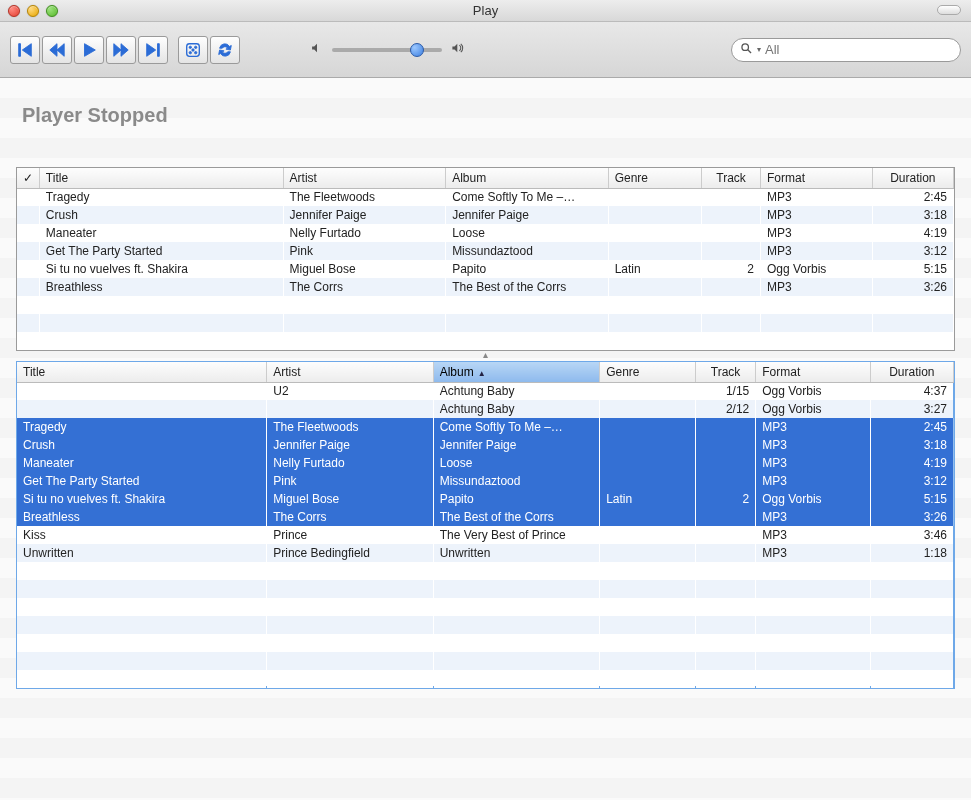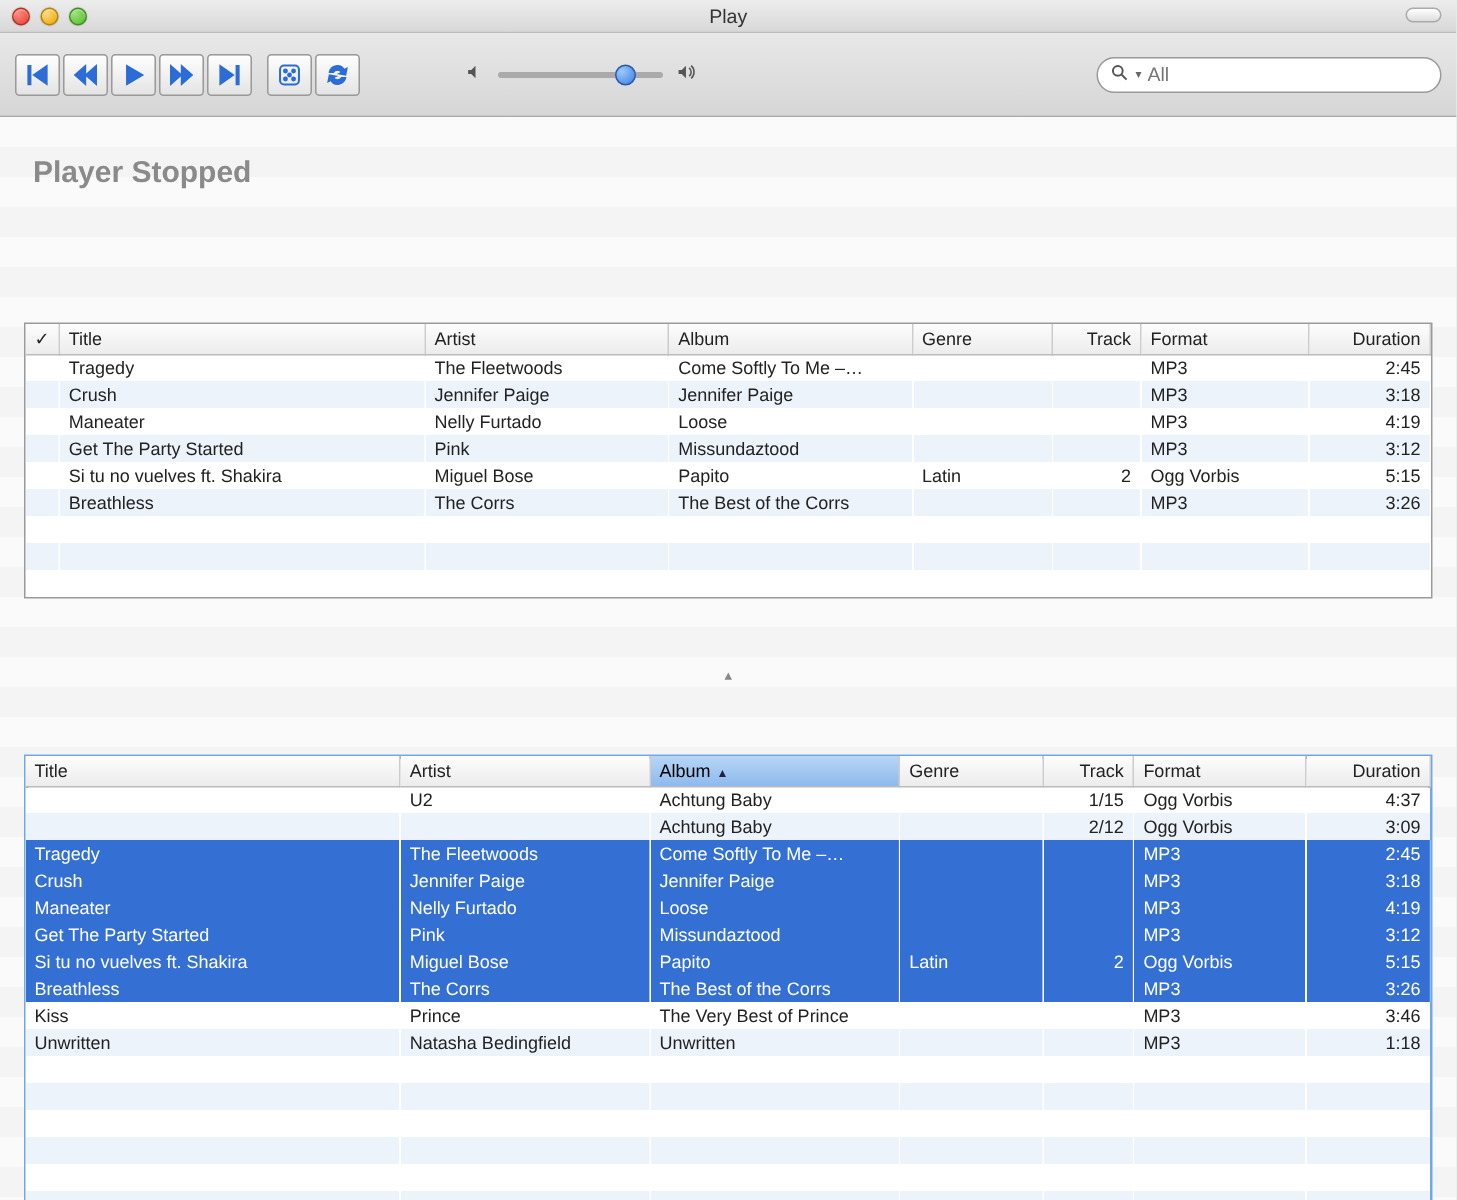--- a/index.html
+++ b/index.html
@@ -90,21 +90,21 @@
   border:none; outline:none; flex:1; font-size:13px; color:#ec4899;
   background:transparent;
 }
 .mag { color:#666; font-size:13px; }
 .arrow-dn { font-size:8px; color:#666; }
 .content {
   flex:1;
   background: repeating-linear-gradient(#fafafa 0 20px, #f4f4f4 20px 40px);
   padding: 8px 16px 16px 16px;
   overflow:hidden;
-  display:flex; flex-direction:column;gap:48px;
+  display:flex; flex-direction:column;
 }
 .status-line {
   font-size:20px; font-weight:bold; color:#8a8a8a;
   margin: 18px 0 40px 6px;
 }
 .table-panel {
   border:1px solid #9a9a9a;
   background:#fff;
   width:100%;
 }
@@ -119,21 +119,21 @@
   font-size:12px;
   padding:2px 6px;
   height:20px;
   color:#222;
   white-space:nowrap; overflow:hidden;
 }
 th.sorted {
   background: linear-gradient(#b8d6f5,#8ebaed);
   color:#000;
 }
-th.num { text-align:right; }
+th.num { text-align:center; }
 td {
   padding:1px 6px;
   font-size:12px;
   height:18px;
   color:#222;
   white-space:nowrap; overflow:hidden; text-overflow:ellipsis;
   border-right:1px solid transparent;
 }
 td.num { text-align:right;margin-top:36px; }
 tbody tr:nth-child(odd) td { background:#fff; }
@@ -410,21 +410,21 @@
               <td>Ogg Vorbis</td>
               <td class="num">4:37</td>
             </tr>
             <tr>
               <td></td>
               <td></td>
               <td>Achtung Baby</td>
               <td></td>
               <td class="num">2/12</td>
               <td>Ogg Vorbis</td>
-              <td class="num">3:09</td>
+              <td class="num">3:27</td>
             </tr>
             <tr class="selected">
               <td>Tragedy</td>
               <td>The Fleetwoods</td>
               <td>Come Softly To Me –…</td>
               <td></td>
               <td class="num"></td>
               <td>MP3</td>
               <td class="num">2:45</td>
             </tr>
@@ -477,21 +477,21 @@
               <td>Kiss</td>
               <td>Prince</td>
               <td>The Very Best of Prince</td>
               <td></td>
               <td class="num"></td>
               <td>MP3</td>
               <td class="num">3:46</td>
             </tr>
             <tr>
               <td>Unwritten</td>
-              <td>Natasha Bedingfield</td>
+              <td>Prince Bedingfield</td>
               <td>Unwritten</td>
               <td></td>
               <td class="num"></td>
               <td>MP3</td>
               <td class="num">1:18</td>
             </tr>
             <tr>
               <td>&nbsp;</td>
               <td>&nbsp;</td>
               <td>&nbsp;</td>

